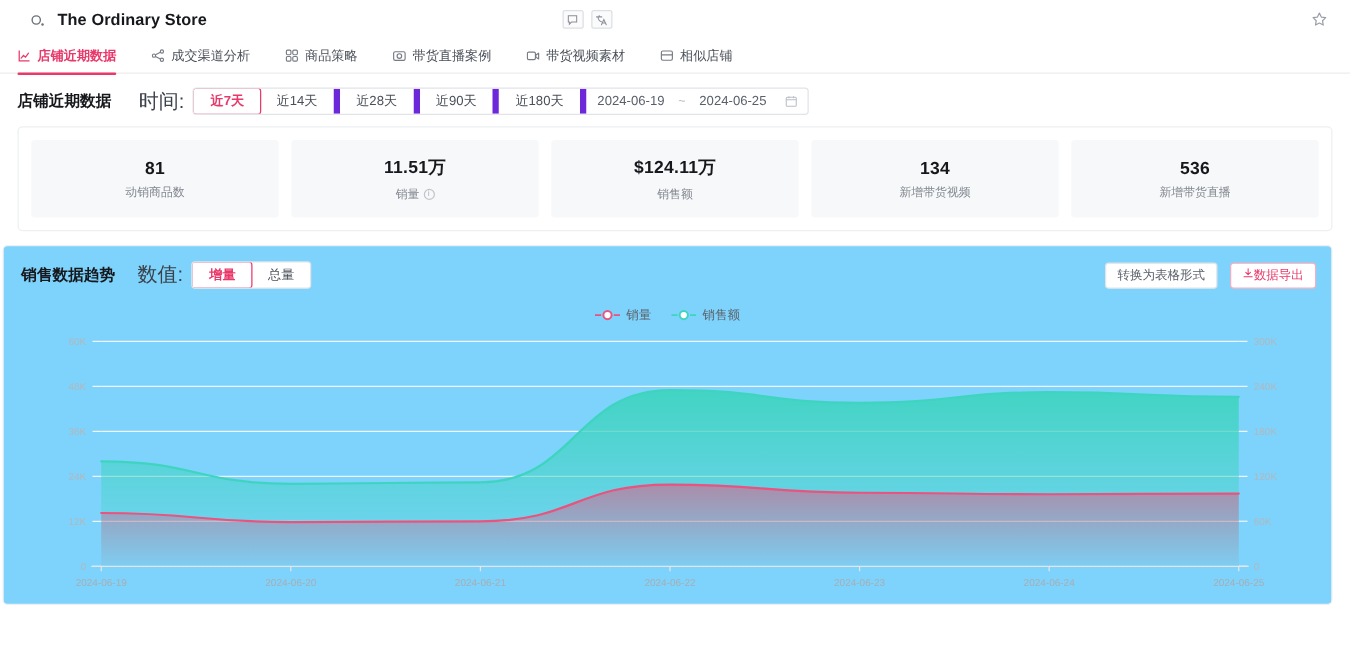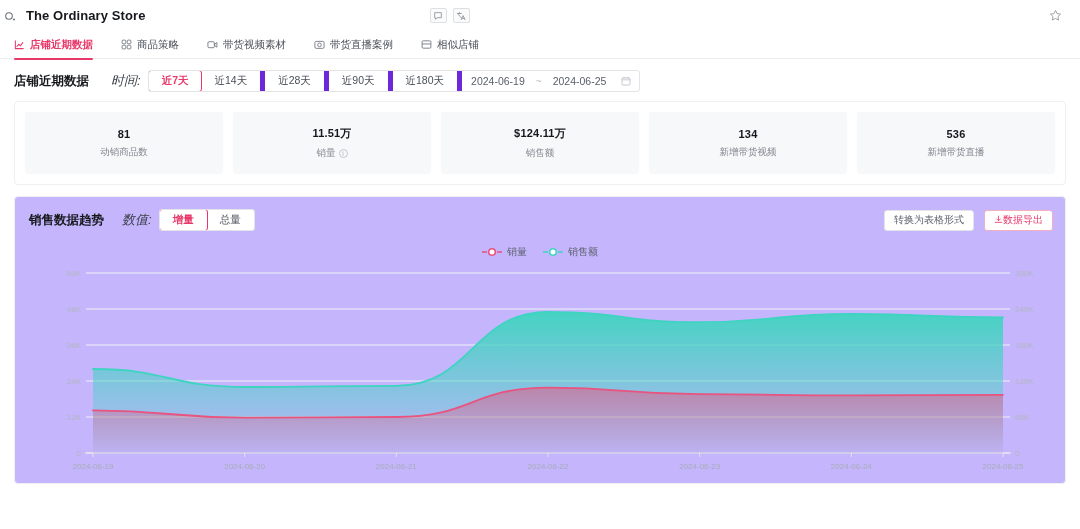--- a/index.html
+++ b/index.html
@@ -8,21 +8,21 @@
     background: #ffffff;
     font-family: "Liberation Sans", "DejaVu Sans", sans-serif;
     color: #1f2329;
     overflow: hidden;
   }
 
   
   .topbar {
     height: 31px;
     display: flex; align-items: center;
-    padding: 0 3px;
+    padding: 0 23px;
     position: relative;
   }
   .logo-mark {
     width: 14px; height: 14px;
     display: inline-flex; align-items: center; justify-content: center;
     font-size: 11px; color: #7a7f87; margin-right: 9px;
   }
   .store-title {
     font-size: 13px; font-weight: bold; letter-spacing: .1px; color: #16181c;
   }
@@ -59,21 +59,21 @@
   .tab.active { color: #e8396a; font-weight: bold; }
   .tab.active .t-ico { color: #e8396a; }
   .tab.active::after {
     content: ""; position: absolute; left: 0; right: 11px; bottom: -1px;
     height: 2px; background: #e8396a; border-radius: 1px;
   }
 
   
   .filterwrap { display: flex; align-items: center; padding: 11px 14px 9px 14px; }
   .section-h { font-size: 12.5px; font-weight: bold; color: #16181c; margin-right: 22px; }
-  .flabel { font-size: 13px; color: #3b4049; margin-right: 7px; font-style: italic; }
+  .flabel { font-size: 16px; color: #3b4049; margin-right: 7px; }
   .seg {
     display: flex; align-items: stretch;
     border: 1px solid #e2e4e8; border-radius: 3px; overflow: hidden; background: #fff;
     height: 22px;
   }
   .seg-btn {
     font-size: 10.5px; color: #4a5059;
     padding: 0 13px; display: flex; align-items: center;
     border-right: 5px solid #6d28d9; cursor: pointer; white-space: nowrap;
   }
@@ -90,34 +90,34 @@
     margin: 0 14px;
     border: 1px solid #edeff2; border-radius: 4px;
     background: #fff; padding: 10px;
     display: flex; gap: 10px;
   }
   .stat {
     flex: 1; background: #f7f8f9; border-radius: 3px;
     height: 62px; display: flex; flex-direction: column;
     align-items: center; justify-content: center; gap: 6px;
   }
-  .stat-v { font-size: 11px; font-weight: bold; color: #16181c; letter-spacing: .2px; }
+  .stat-v { font-size: 14px; font-weight: bold; color: #16181c; letter-spacing: .2px; }
   .stat-l { font-size: 9.5px; color: #82878f; display: flex; align-items: center; gap: 3px; }
   .info-dot {
     width: 9px; height: 9px; border-radius: 50%;
     border: 1px solid #c2c6cc; color: #b0b5bc;
     font-size: 7px; line-height: 7px; display: inline-flex;
     align-items: center; justify-content: center;
   }
 
   
   .chart-panel {
-    margin: 11px 14px 0 14px;
+    margin: 11px 14px 0 2px;
     border: 1px solid #edeff2; border-top: 1px solid #edeff2;
-    border-radius: 4px; background: #c4b5fd;
+    border-radius: 4px; background: #7dd3fc;
     height: 288px; position: relative;
   }
   .chart-head {
     display: flex; align-items: center; padding: 12px 12px 0 14px;
   }
   .chart-title { font-size: 12.5px; font-weight: bold; color: #16181c; margin-right: 18px; }
   .chart-head .flabel { margin-right: 7px; }
   .chart-tools { margin-left: auto; display: flex; align-items: flex-end; gap: 10px; }
   .ghost-btn {
     font-size: 10px; color: #5a606a;
@@ -185,51 +185,62 @@
   <div class="tab active">
     <span class="t-ico">
       <svg width="11" height="11" viewBox="0 0 12 12">
         <path d="M1.5 1.5v9h9" fill="none" stroke="currentColor" stroke-width="1.1"></path>
         <path d="M3.2 8.2l2-2.4 1.8 1.5 2.6-3.4" fill="none" stroke="currentColor" stroke-width="1.1" stroke-linecap="round"></path>
       </svg>
     </span>
     <span>店铺近期数据</span>
   </div>
 
+  <div class="tab">
+    <span class="t-ico">
+      <svg width="11" height="11" viewBox="0 0 12 12">
+        <circle cx="9.3" cy="2.4" r="1.4" fill="none" stroke="currentColor" stroke-width="1"></circle>
+        <circle cx="9.3" cy="9.6" r="1.4" fill="none" stroke="currentColor" stroke-width="1"></circle>
+        <circle cx="2.4" cy="6" r="1.4" fill="none" stroke="currentColor" stroke-width="1"></circle>
+        <path d="M3.7 5.3l4.3-2.2M3.7 6.7l4.3 2.2" stroke="currentColor" stroke-width="1"></path>
+      </svg>
+    </span>
+    <span>成交渠道分析</span>
+  </div>
 
   <div class="tab">
     <span class="t-ico">
       <svg width="11" height="11" viewBox="0 0 12 12">
         <rect x="1.2" y="1.2" width="4" height="4" rx="1" fill="none" stroke="currentColor" stroke-width="1"></rect>
         <rect x="6.8" y="1.2" width="4" height="4" rx="1" fill="none" stroke="currentColor" stroke-width="1"></rect>
         <rect x="1.2" y="6.8" width="4" height="4" rx="1" fill="none" stroke="currentColor" stroke-width="1"></rect>
         <rect x="6.8" y="6.8" width="4" height="4" rx="1" fill="none" stroke="currentColor" stroke-width="1"></rect>
       </svg>
     </span>
     <span>商品策略</span>
   </div>
 
   <div class="tab">
     <span class="t-ico">
       <svg width="11" height="11" viewBox="0 0 12 12">
+        <rect x="1" y="2.6" width="10" height="7.6" rx="1.4" fill="none" stroke="currentColor" stroke-width="1"></rect>
+        <circle cx="6" cy="6.4" r="2" fill="none" stroke="currentColor" stroke-width="1"></circle>
+      </svg>
+    </span>
+    <span>带货直播案例</span>
+  </div>
+
+  <div class="tab">
+    <span class="t-ico">
+      <svg width="11" height="11" viewBox="0 0 12 12">
         <rect x="1" y="3" width="7" height="6.5" rx="1.2" fill="none" stroke="currentColor" stroke-width="1"></rect>
         <path d="M8.4 5.5l2.4-1.6v5l-2.4-1.6z" fill="none" stroke="currentColor" stroke-width="1" stroke-linejoin="round"></path>
       </svg>
     </span>
     <span>带货视频素材</span>
-  </div>
-
-  <div class="tab">
-    <span class="t-ico">
-      <svg width="11" height="11" viewBox="0 0 12 12">
-        <rect x="1" y="2.6" width="10" height="7.6" rx="1.4" fill="none" stroke="currentColor" stroke-width="1"></rect>
-        <circle cx="6" cy="6.4" r="2" fill="none" stroke="currentColor" stroke-width="1"></circle>
-      </svg>
-    </span>
-    <span>带货直播案例</span>
   </div>
 
   <div class="tab">
     <span class="t-ico">
       <svg width="11" height="11" viewBox="0 0 12 12">
         <rect x="1.2" y="2" width="9.6" height="8" rx="1.2" fill="none" stroke="currentColor" stroke-width="1"></rect>
         <path d="M1.2 5.4h9.6" stroke="currentColor" stroke-width="1"></path>
       </svg>
     </span>
     <span>相似店铺</span>

